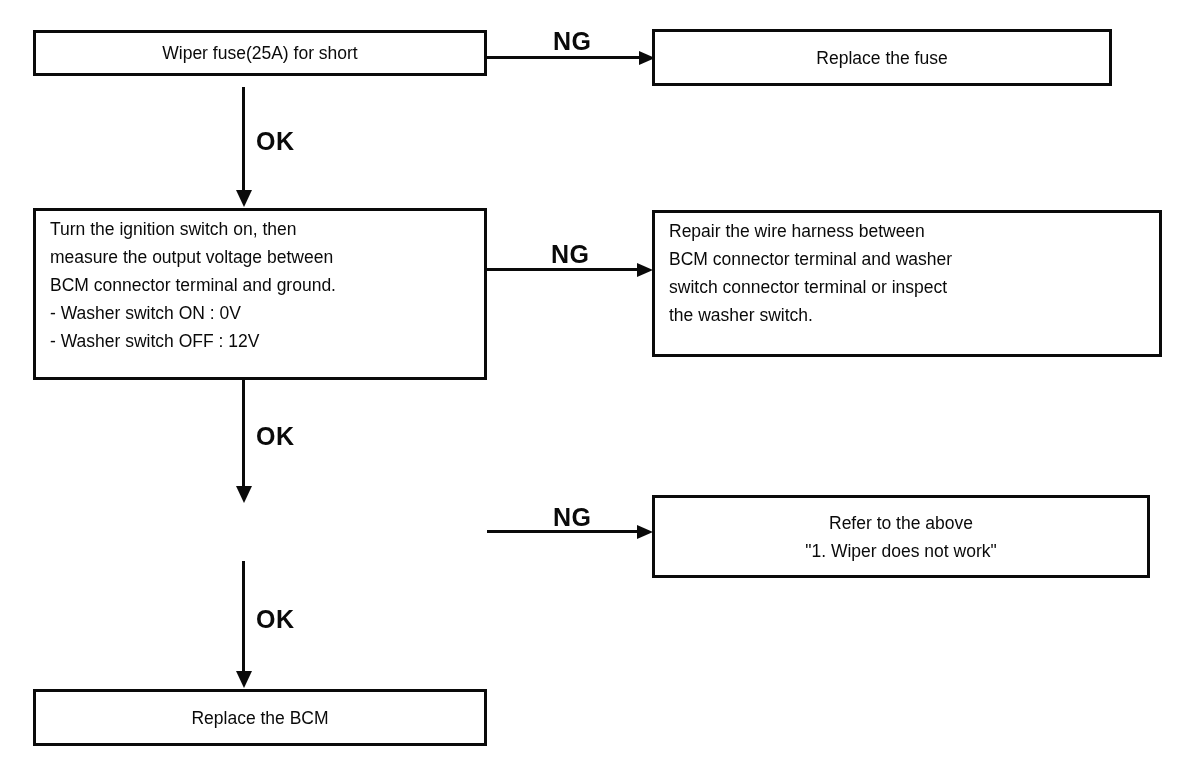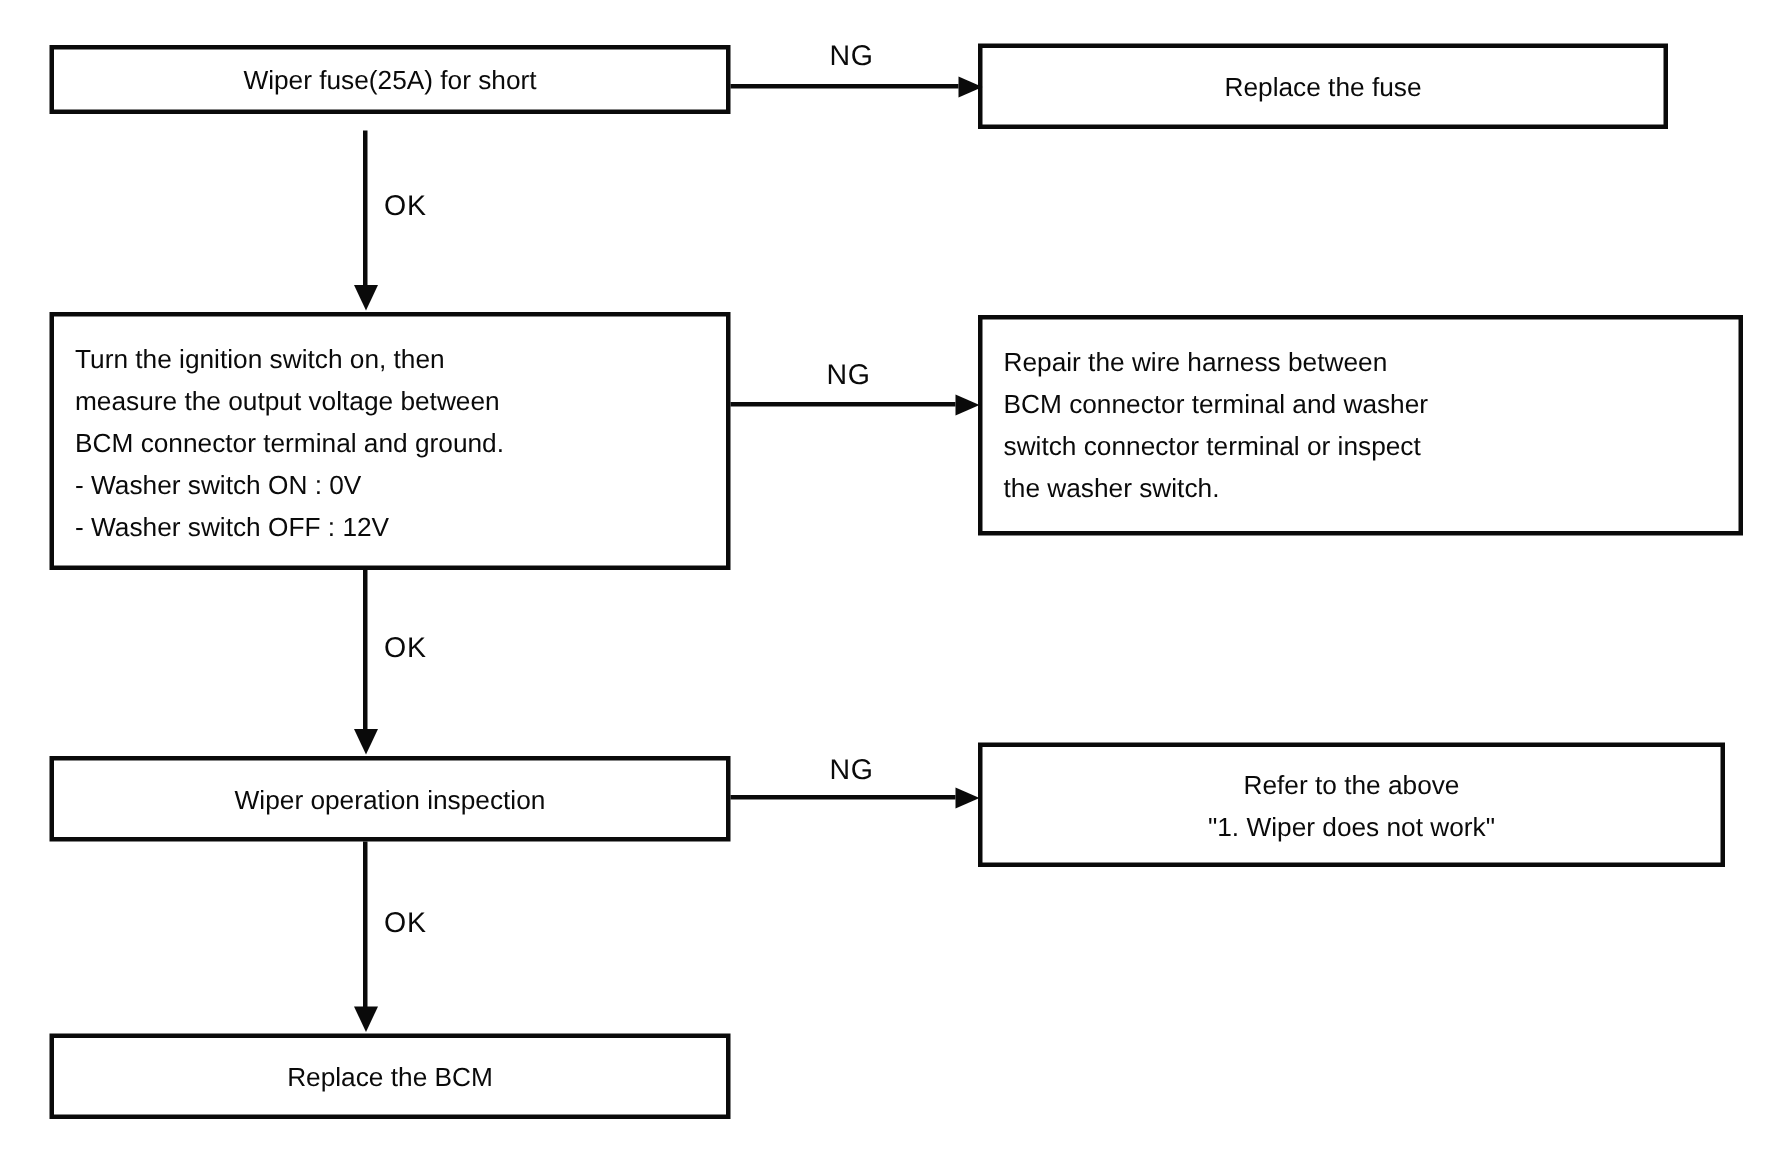--- a/index.html
+++ b/index.html
@@ -25,21 +25,21 @@
     line-height: 28px;
     white-space: pre-line;
   }
   .box.center {
     display: flex;
     align-items: center;
     justify-content: center;
     text-align: center;
   }
   .box.left {
-    padding: 14px 14px;
+    padding: 4px 14px;
     text-align: left;
   }
   
   #box-step1  { left: 33px;  top: 30px;  width: 454px; height: 46px; }
   #box-step2  { left: 33px;  top: 208px; width: 454px; height: 172px; }
   #box-step3  { left: 33px;  top: 504px; width: 454px; height: 57px; }
   #box-step4  { left: 33px;  top: 689px; width: 454px; height: 57px; }
   
   #box-result1 { left: 652px; top: 29px;  width: 460px; height: 57px; }
   #box-result2 { left: 652px; top: 210px; width: 510px; height: 147px; }
@@ -64,22 +64,22 @@
   }
   .arrow-down {
     position: absolute;
     width: 0; height: 0;
     border-left: 8px solid transparent;
     border-right: 8px solid transparent;
     border-top: 17px solid #0a0a0a;
   }
   .conn-label {
     position: absolute;
-    font-weight: normal;
-    font-size: 19px;
+    font-weight: bold;
+    font-size: 25px;
     letter-spacing: 0.5px;
   }
 
   
   #ng1-line  { left: 487px; top: 56px;  width: 152px; }
   #ng1-head  { left: 639px; top: 51px; }
   #ng1-label { left: 553px; top: 27px; }
   
   #ng2-line  { left: 487px; top: 268px; width: 150px; }
   #ng2-head  { left: 637px; top: 263px; }
@@ -107,21 +107,20 @@
 <div class="canvas">
 
   <div class="box center" id="box-step1">Wiper fuse(25A) for short</div>
 
   <div class="box left" id="box-step2">Turn the ignition switch on, then
 measure the output voltage between
 BCM connector terminal and ground.
 - Washer switch ON : 0V
 - Washer switch OFF : 12V</div>
 
-  <div class="box center" id="box-step3">Wiper operation inspection</div>
 
   <div class="box center" id="box-step4">Replace the BCM</div>
 
   <div class="box center" id="box-result1">Replace the fuse</div>
 
   <div class="box left" id="box-result2">Repair the wire harness between
 BCM connector terminal and washer
 switch connector terminal or inspect
 the washer switch.</div>
 

